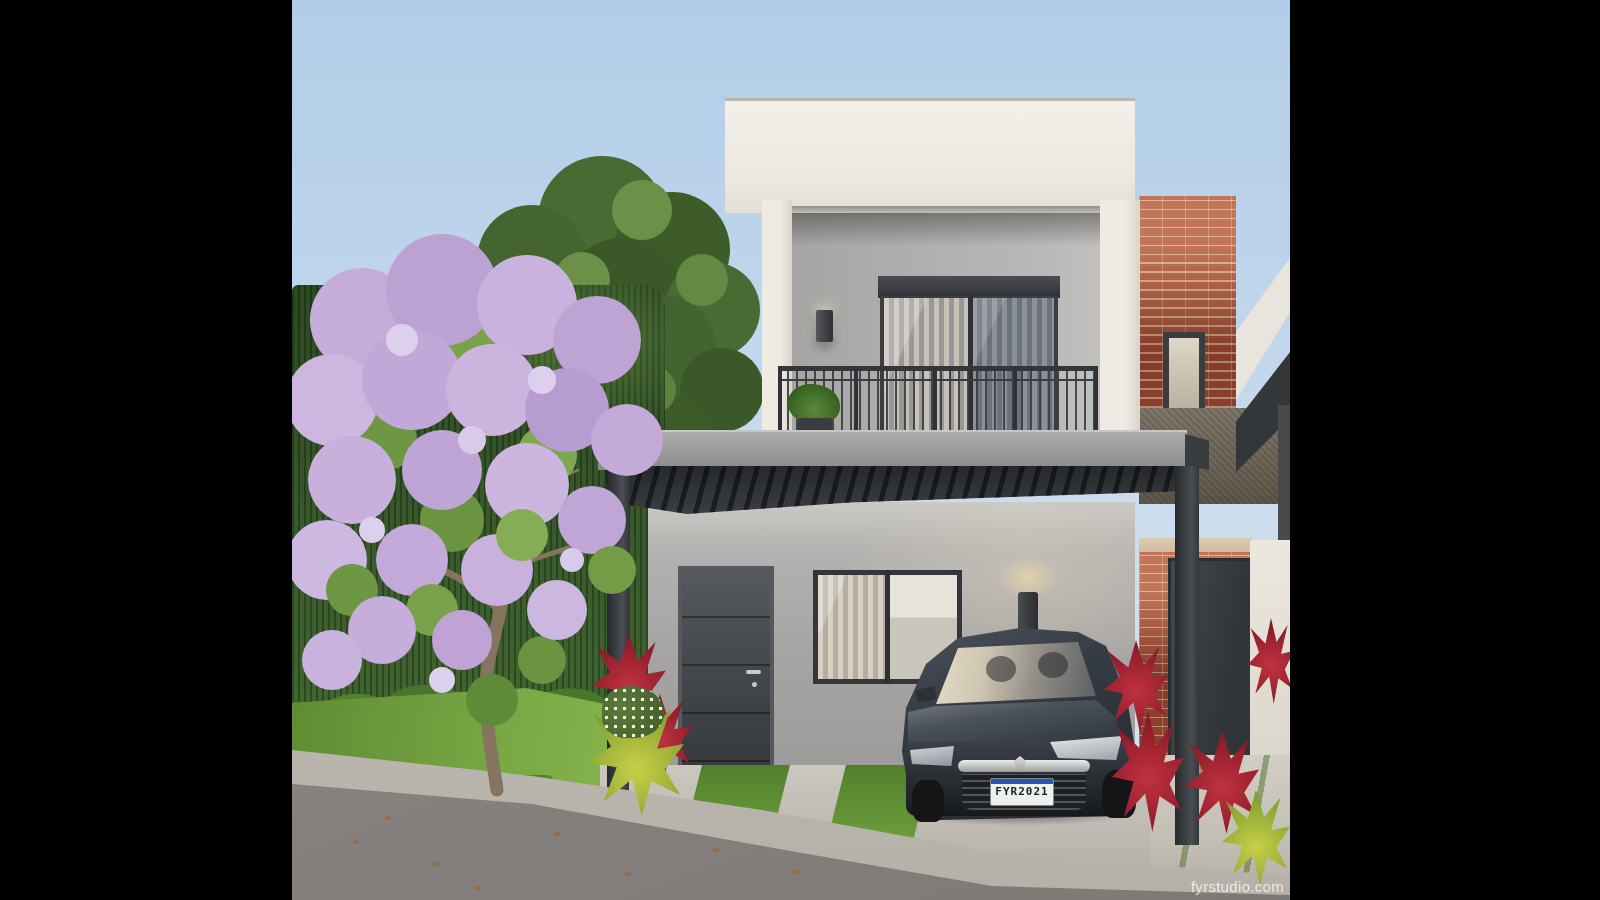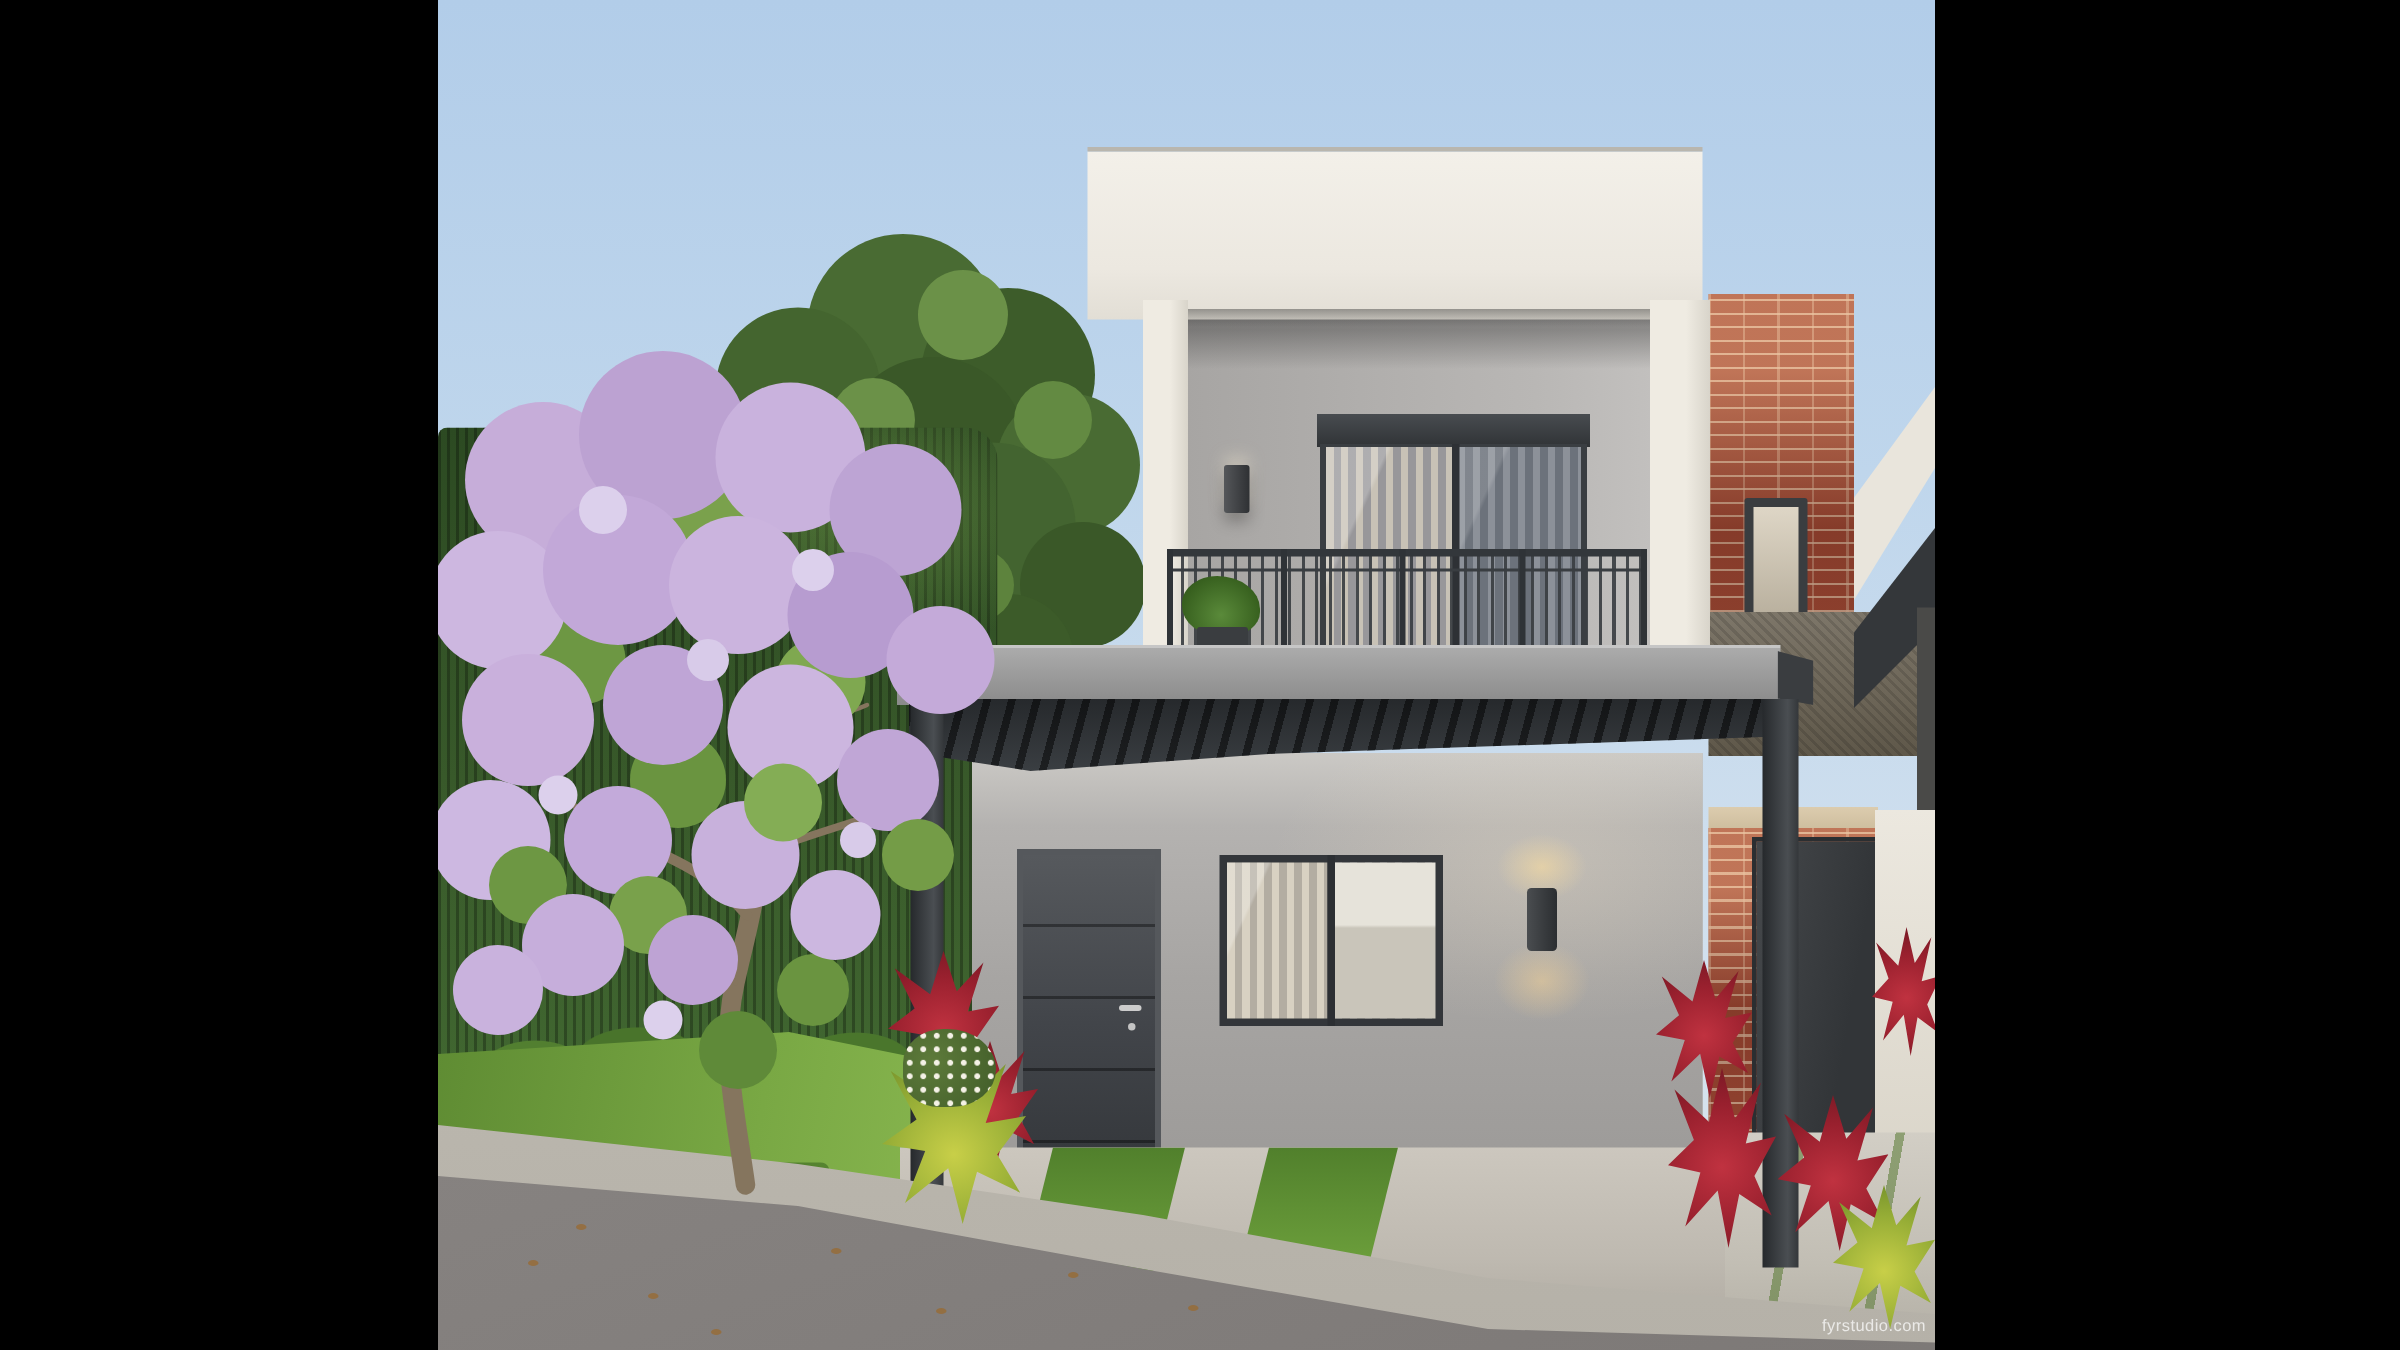--- a/index.html
+++ b/index.html
@@ -225,21 +225,21 @@
   .plantA3{left:296px;top:700px;width:96px;height:116px;z-index:9;}
   .plantA4{left:310px;top:686px;width:62px;height:52px;z-index:9;}
   .plantB1{left:812px;top:640px;width:64px;height:92px;z-index:9;}
   .plantB2{left:820px;top:712px;width:72px;height:120px;z-index:9;}
   .plantC1{left:956px;top:618px;width:46px;height:86px;z-index:9;}
   .plantC2{left:893px;top:730px;width:74px;height:104px;z-index:9;}
   .plantC3{left:930px;top:790px;width:68px;height:96px;z-index:9;}
 
   
   .watermark{left:792px;top:878px;width:200px;z-index:30;text-align:right;
-    font-size:11px;color:rgba(255,255,255,.72);letter-spacing:.3px;}
+    font-size:15px;color:rgba(255,255,255,.72);letter-spacing:.3px;}
 </style>
 </head>
 <body>
 
 <div class="stage">
   <div class="letterbox left"></div>
   <div class="letterbox right"></div>
 
   <div class="scene">
     <div class="sky"></div>
@@ -393,20 +393,42 @@
           <circle cx="40" cy="520" r="30" fill="#c9b2dd"></circle>
         <circle cx="110" cy="200" r="16" fill="#dcd0ec"></circle>
           <circle cx="250" cy="240" r="14" fill="#dcd0ec"></circle>
         <circle cx="180" cy="300" r="14" fill="#d8cbe9"></circle>
           <circle cx="80" cy="390" r="13" fill="#dcd0ec"></circle>
         <circle cx="280" cy="420" r="12" fill="#d8cbe9"></circle>
           <circle cx="150" cy="540" r="13" fill="#dcd0ec"></circle>
       </g>
     </svg>
 
+    <div class="car">
+      <div class="car-shadow"></div>
+      <div class="car-body"></div>
+      <div class="car-windshield">
+        <div class="car-seat" style="left:50px;top:14px"></div>
+        <div class="car-seat" style="left:102px;top:10px"></div>
+      </div>
+      <div class="car-hood"></div>
+      <div class="car-front"></div>
+      <div class="car-headlight right"></div>
+      <div class="car-headlight left"></div>
+      <div class="car-chrome"></div>
+      <div class="car-badge"></div>
+      <div class="car-grille"></div>
+      <div class="car-wheel fl"></div>
+      <div class="car-wheel fr"></div>
+      <div class="car-mirror"></div>
+      <div class="plate">
+        <div class="plate-strip"></div>
+        <span class="plate-text">FYR2021</span>
+      </div>
+    </div>
 
     <div class="plantA1 spiky cordyline"></div>
     <div class="plantA2 spiky cordyline"></div>
     <div class="plantA3 spiky grassplant"></div>
     <div class="plantA4 whiteflowers"></div>
     <div class="plantB1 spiky cordyline"></div>
     <div class="plantB2 spiky cordyline"></div>
     <div class="plantC1 spiky cordyline"></div>
     <div class="plantC2 spiky cordyline"></div>
     <div class="plantC3 spiky grassplant"></div>

